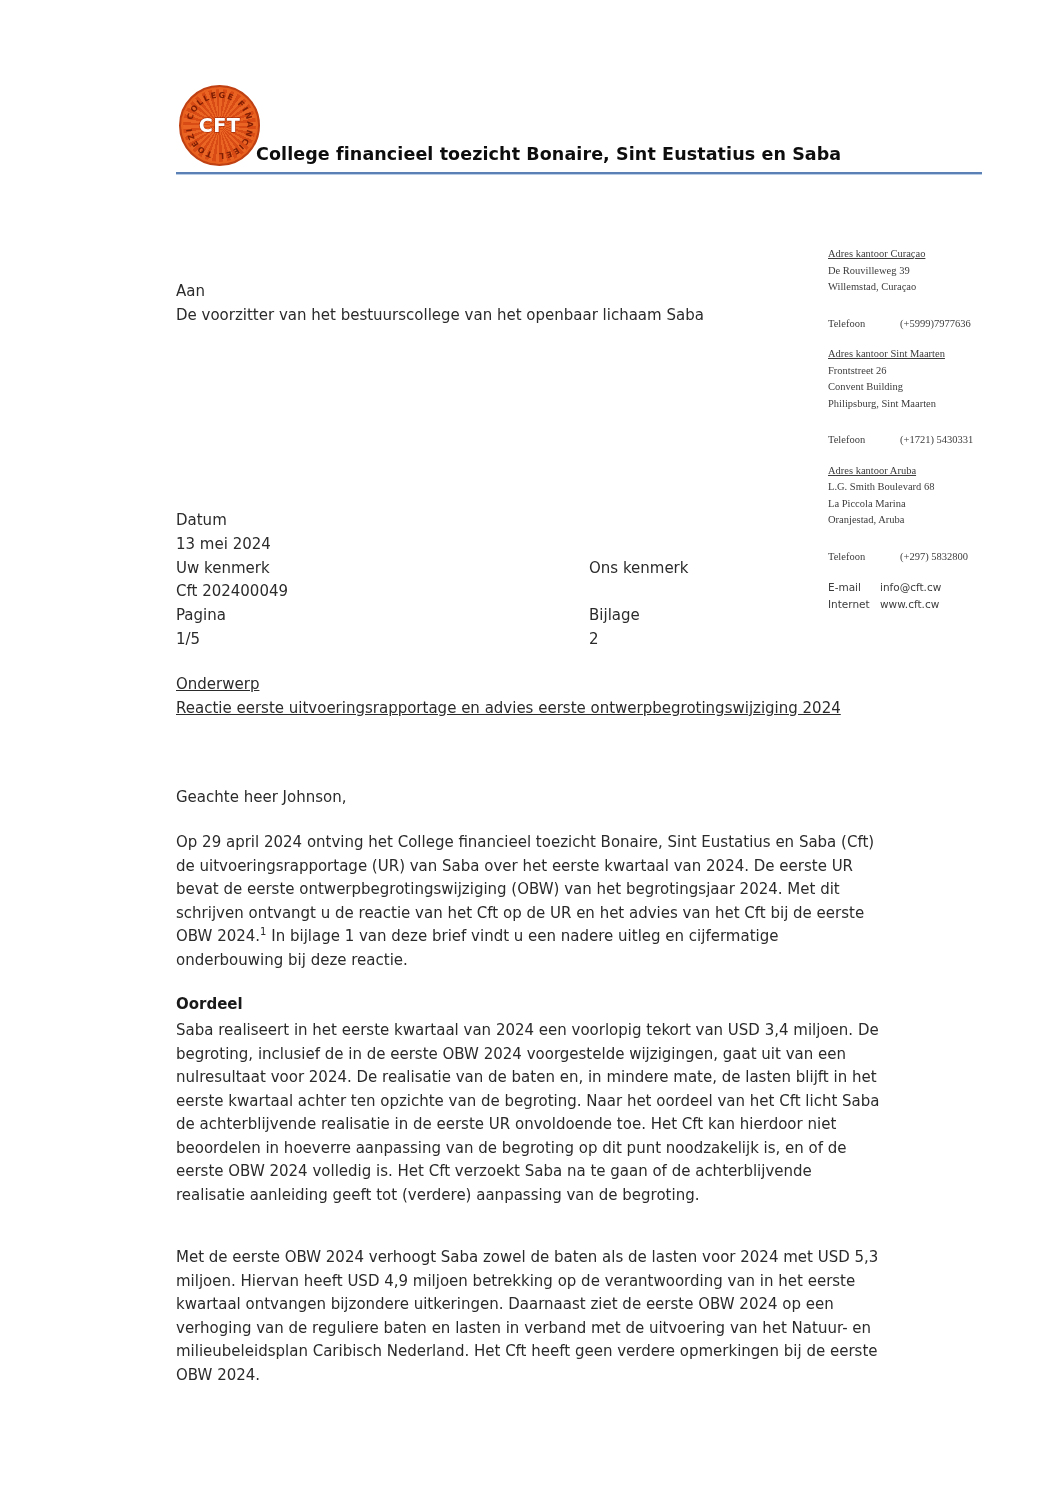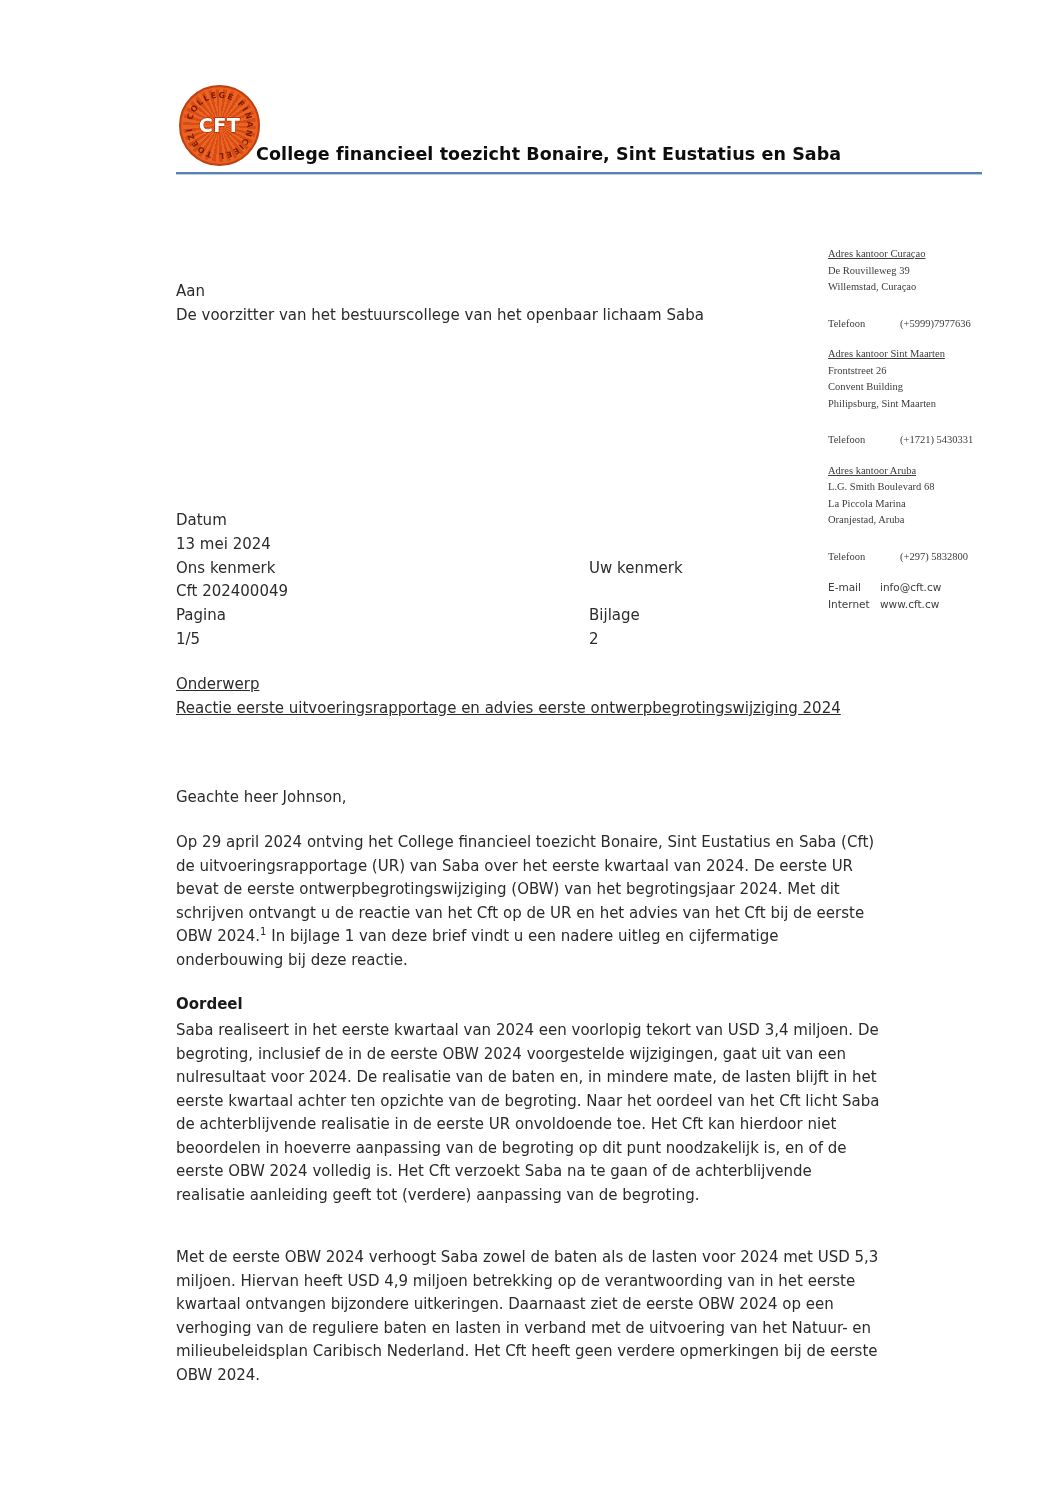--- a/index.html
+++ b/index.html
@@ -145,22 +145,22 @@
         <span>www.cft.cw</span>
       </div>
     </div>
   </aside>
 
   <section class="meta">
     <div>Datum</div>
     <div></div>
     <div>13 mei 2024</div>
     <div></div>
+    <div>Uw kenmerk</div>
     <div>Ons kenmerk</div>
-    <div>Uw kenmerk</div>
     <div>Cft 202400049</div>
     <div></div>
     <div>Pagina</div>
     <div>Bijlage</div>
     <div>1/5</div>
     <div>2</div>
   </section>
 
   <section class="subject">
     <div>Onderwerp</div>

